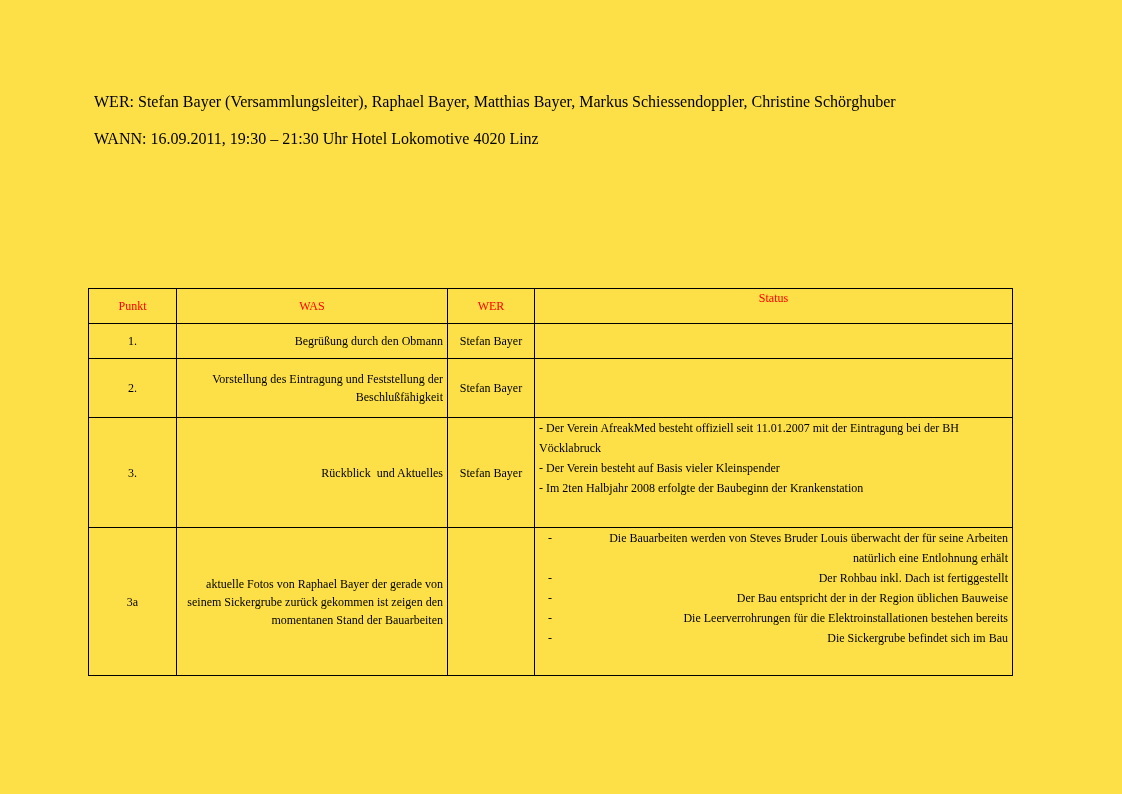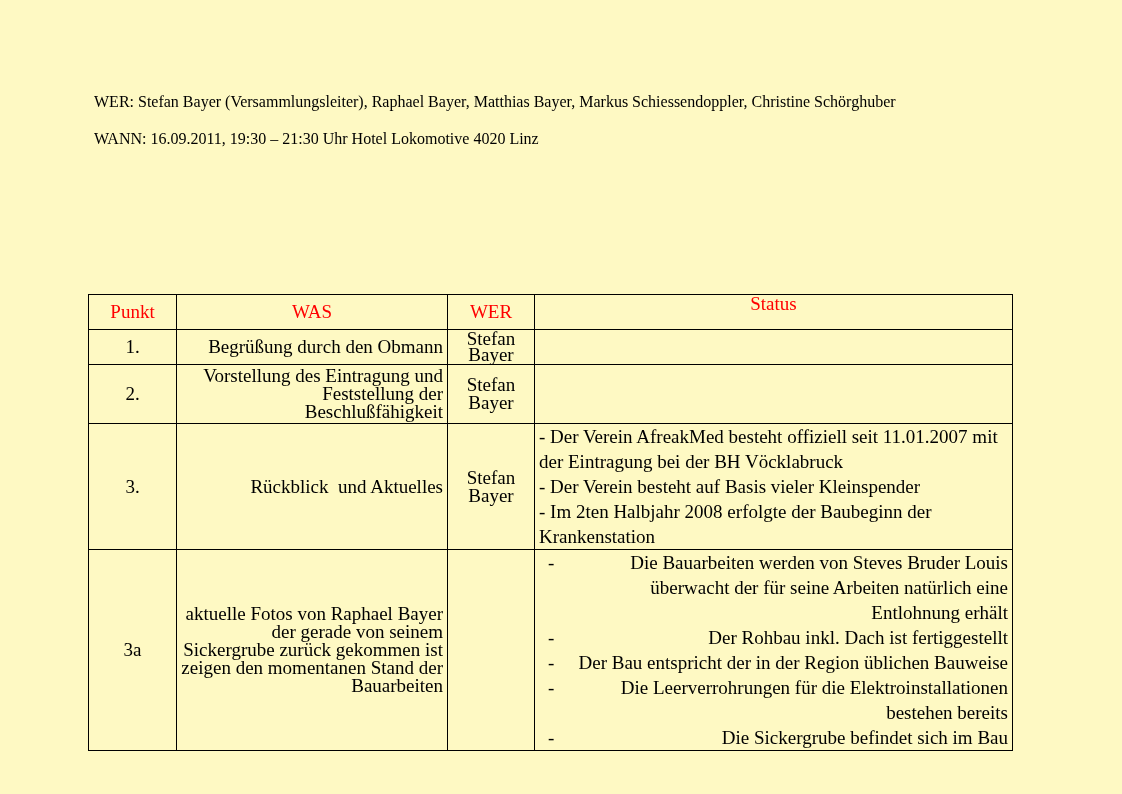--- a/index.html
+++ b/index.html
@@ -6,38 +6,38 @@
   html, body { margin: 0; padding: 0; }
   body {
     width: 1122px; height: 794px;
     background: #ffffff;
     font-family: "Liberation Serif", serif;
     color: #000000;
   }
   .page {
     position: relative;
     width: 1122px; height: 794px;
-    background: #fef9c3;
+    background: #fde047;
     overflow: hidden;
   }
   .meta {
     position: absolute;
     left: 94px; top: 92px;
     width: 940px;
     font-size: 16px;
   }
   .meta p { margin: 0 0 18px 0; line-height: 19px; white-space: pre-wrap; }
 
   table.minutes-table {
     position: absolute;
-    left: 88px; top: 294px;
+    left: 88px; top: 288px;
     width: 924px;
     border-collapse: collapse;
     table-layout: fixed;
-    font-size: 19px;
+    font-size: 12px;
     line-height: 18px;
   }
   .minutes-table th, .minutes-table td {
     border: 1px solid #000000;
     padding: 0 4px;
     font-weight: normal;
     overflow: hidden;
   }
   tr.r-header { height: 35px; }
   tr.r1 { height: 35px; }
@@ -50,21 +50,21 @@
   .v-top { vertical-align: top; padding-top: 1px; margin-left: 37px; }
 
   .c { text-align: center; vertical-align: middle; }
   .was { white-space: pre-wrap; text-align: right; }
   .tight { line-height: 16px; }
 
   .status-cell {
     vertical-align: top;
     text-align: left;
     padding: 2px 8px 2px 6px;
-    line-height: 25px;
+    line-height: 20px;
   }
   .status-cell p { margin: 0; white-space: pre-wrap; }
 
   .bullet { display: flex; margin-left: 9px; }
   .bullet-marker { flex: 0 0 26px; }
   .bullet-text { flex: 1; text-align: right; }
 </style>
 </head>
 <body>
 

